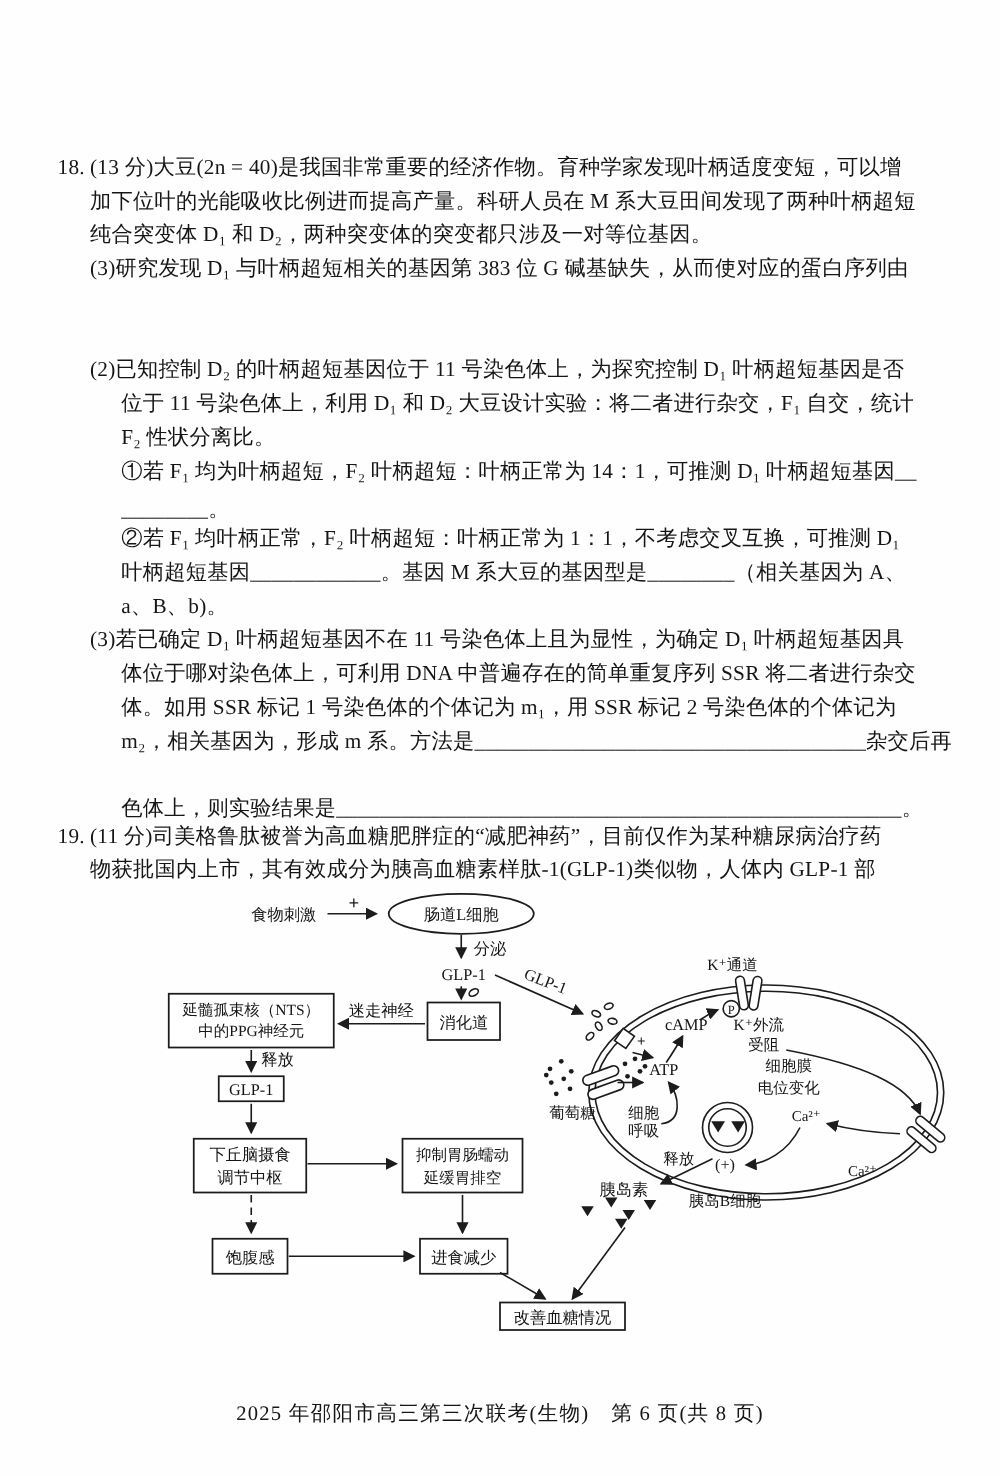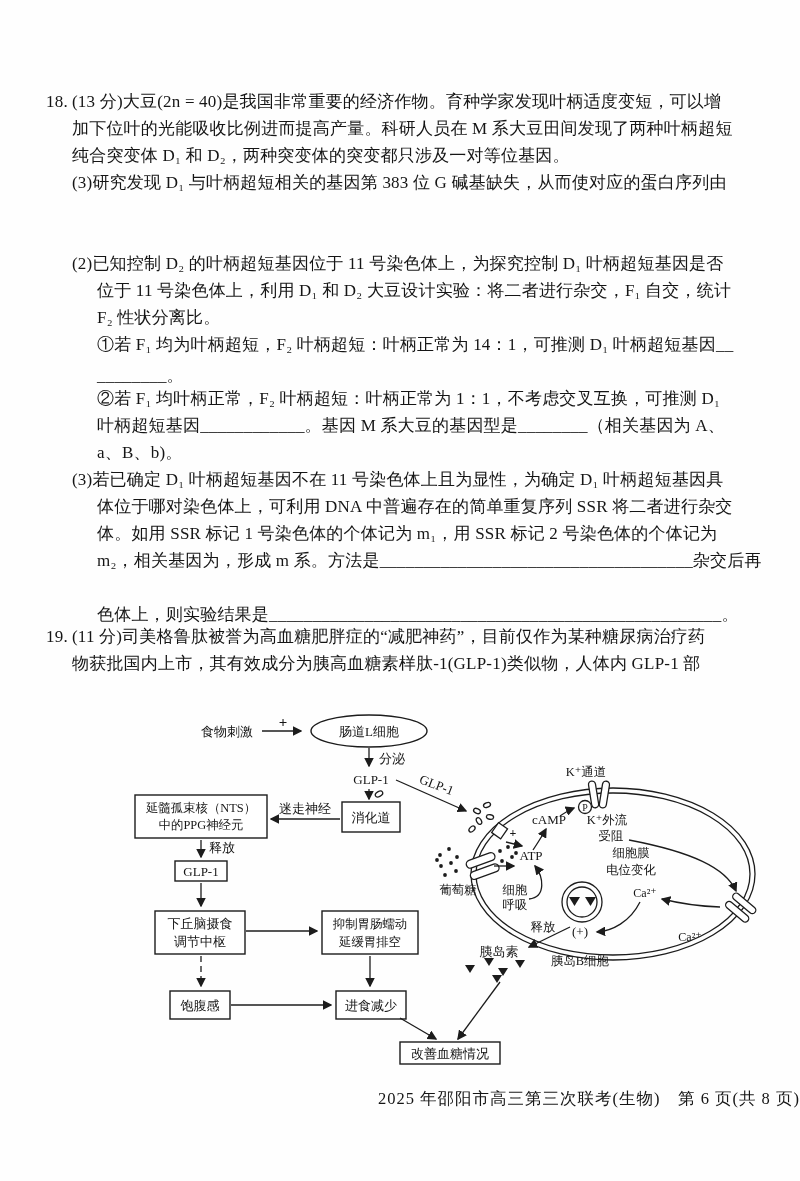--- a/index.html
+++ b/index.html
@@ -5,24 +5,25 @@
   html,body{margin:0;padding:0;}
   body{
     width:800px;height:1181px;position:relative;background:#ffffff;
     font-family:"Liberation Serif","DejaVu Serif",serif;
     color:#151515;overflow:hidden;
   }
   .page{position:absolute;inset:0;background:#fefefe;}
   .ln{
     position:absolute;white-space:nowrap;font-size:17px;line-height:27px;
     letter-spacing:0.2px;
+    margin-top:32px;
   }
   .qnum{font-size:17px;}
   .footer{
-    position:absolute;top:1088px;left:0;width:100%;text-align:right;
+    position:absolute;top:1120px;left:0;width:100%;text-align:center;
     font-size:16.5px;letter-spacing:1px;
   }
   svg{position:absolute;left:0;top:0;}
   svg text{
     font-family:"Liberation Serif","DejaVu Serif",serif;
     fill:#151515;
   }
   .dlab{font-size:13px;}
   .dlab-s{font-size:12.4px;}
   .dbox{fill:#ffffff;stroke:#1c1c1c;stroke-width:1.4;}

